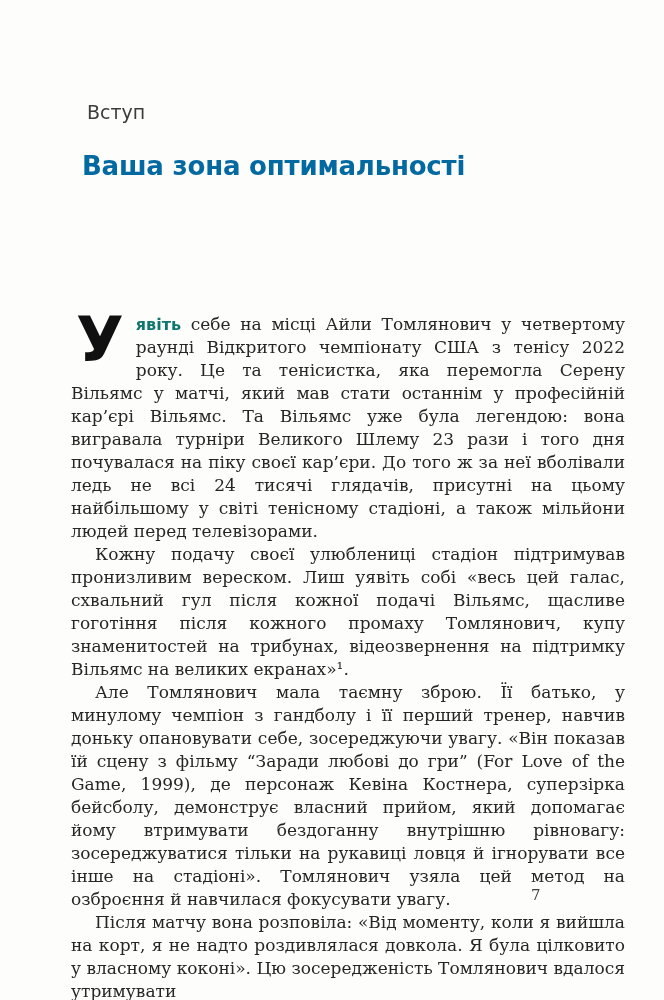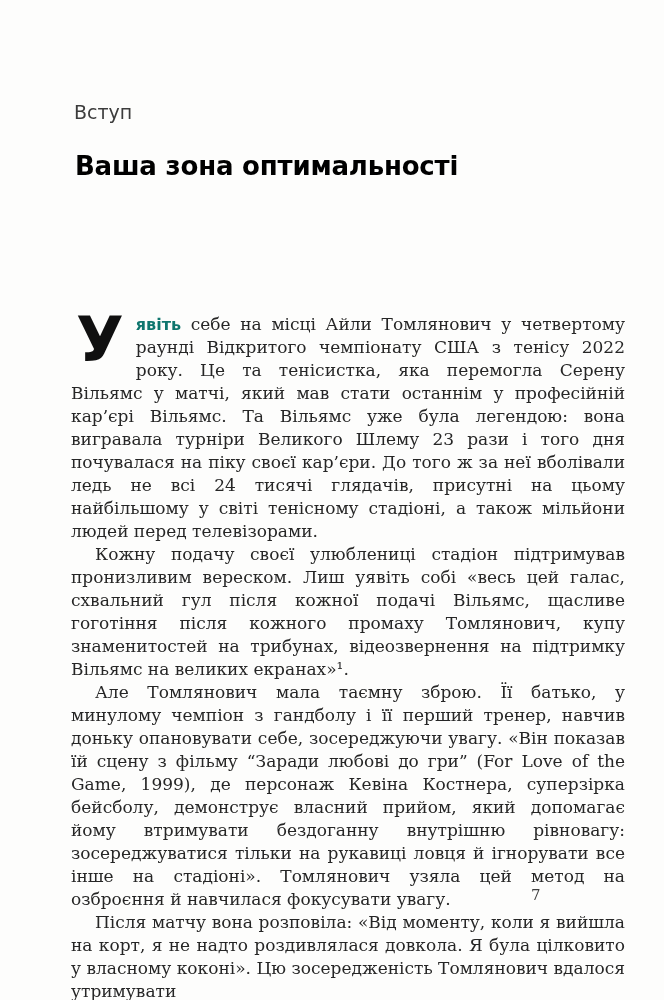--- a/index.html
+++ b/index.html
@@ -10,34 +10,34 @@
   .page {
     position: relative;
     width: 664px;
     height: 1000px;
     background: #fdfdfc;
     box-sizing: border-box;
     padding: 100px 39px 0 71px;
     overflow: hidden;
   }
   .kicker {
-    margin-left: 3px;
+    margin-left: 16px;
     font-family: "DejaVu Sans", "Liberation Sans", sans-serif;
     font-size: 19px;
     line-height: 25px;
     color: #3c3c3c;
   }
   .title {
-    margin: 25px 0 0 4px;
+    margin: 25px 0 0 11px;
     font-family: "DejaVu Sans", "Liberation Sans", sans-serif;
     font-weight: bold;
     font-size: 26px;
     line-height: 32px;
     letter-spacing: -0.2px;
-    color: #000000;
+    color: #0369a1;
   }
   .body-text {
     margin-top: 131px;
     font-family: "DejaVu Serif", "Liberation Serif", serif;
     font-size: 17px;
     line-height: 23px;
     text-align: justify;
     color: #262626;
   }
   .body-text p {

